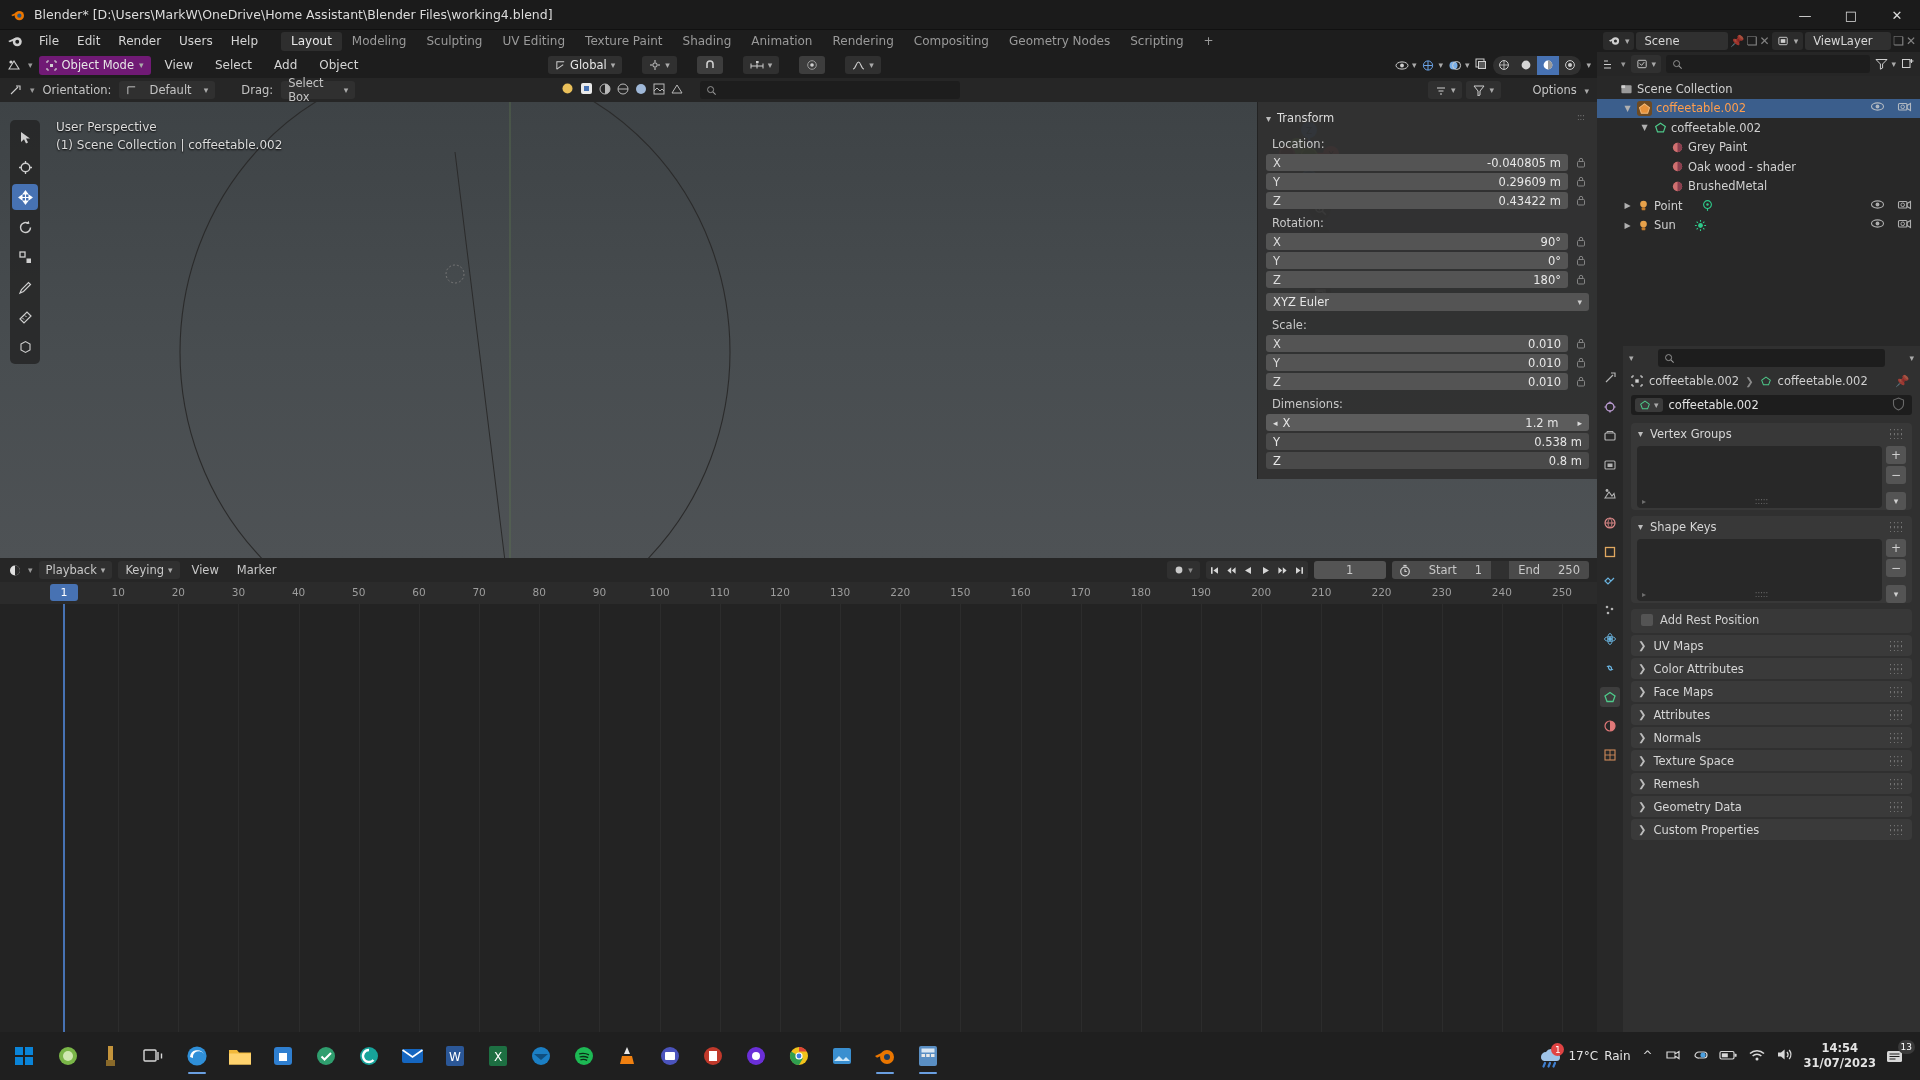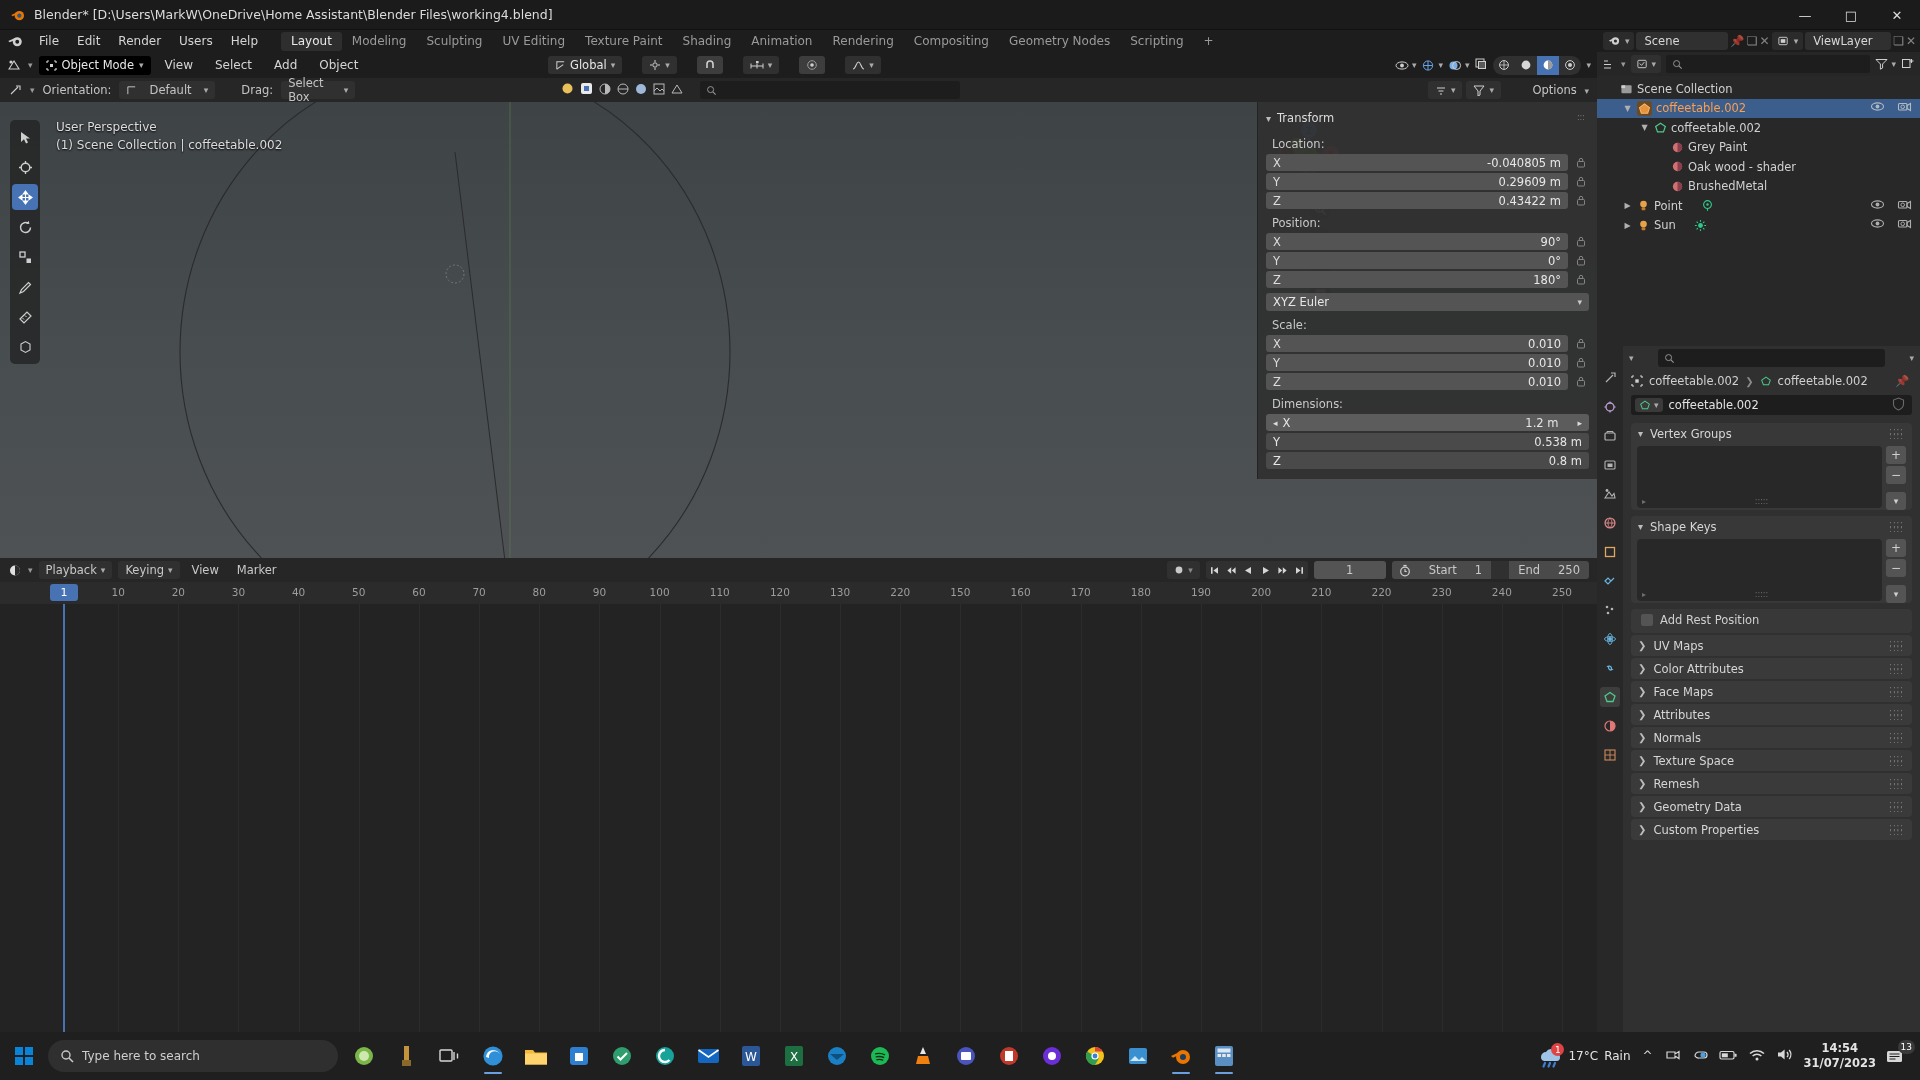--- a/index.html
+++ b/index.html
@@ -33,21 +33,21 @@
   .ic{ display:inline-flex; align-items:center; justify-content:center; }
 
   
   .body{ position:absolute; top:52px; left:0; width:1920px; height:1028px; display:flex; }
   .leftcol{ width:1597px; display:flex; flex-direction:column; }
   .rightcol{ width:323px; display:flex; flex-direction:column; background:#303030; }
 
   
   .vp-header{ height:26px; background:#1d1d1d; display:flex; align-items:center;
     gap:6px; padding:0 6px; font-size:12px; position:relative; }
-  .modebox{ display:flex; align-items:center; gap:5px; background:#000000;
+  .modebox{ display:flex; align-items:center; gap:5px; background:#701a75;
     border-radius:3px; height:19px; padding:0 7px; font-size:11.5px; }
   .vp-header .mn{ padding:0 8px; color:#d5d5d5; font-size:12px; }
   .hdr-right{ position:absolute; right:6px; display:flex; align-items:center; gap:5px; }
   .sgroup{ display:flex; background:#303030; border-radius:10px; overflow:hidden; height:19px; }
   .sgroup > div{ width:22px; height:19px; display:flex; align-items:center; justify-content:center;}
   .sgroup > div.on{ background:#4772b3; }
 
   
   .tool-header{ height:24px; background:#262626; display:flex; align-items:center;
     gap:8px; padding:0 8px; font-size:11.5px; position:relative; color:#c4c4c4; }
@@ -666,21 +666,21 @@
                 <span>0.43422 m</span>
                 </div>
               <div class="lockicon">
                 <svg width="10" height="11" viewBox="0 0 10 11">
                     <rect x="1.5" y="4.5" width="7" height="5.5" rx="1" fill="none" stroke="#b0b0b0"></rect>
                     <path d="M3.3 4.5 V3 a1.7 1.7 0 0 1 3.4 0 v1.5" fill="none" stroke="#b0b0b0"></path>
                   </svg>
                 </div>
             </div>
 
-            <div class="np-label">Position:</div>
+            <div class="np-label">Rotation:</div>
             <div class="row">
               <div class="valfield">
                 <span class="k">X</span>
                 <span>90°</span>
                 </div>
               <div class="lockicon">
                 <svg width="10" height="11" viewBox="0 0 10 11">
                     <rect x="1.5" y="4.5" width="7" height="5.5" rx="1" fill="none" stroke="#b0b0b0"></rect>
                     <path d="M3.3 4.5 V3 a1.7 1.7 0 0 1 3.4 0 v1.5" fill="none" stroke="#b0b0b0"></path>
                   </svg>
@@ -1352,27 +1352,20 @@
   </div>
 
   <div class="taskbar">
     <div class="tb-start">
       <svg width="20" height="20" viewBox="0 0 20 20">
         <rect x="1" y="1" width="8" height="8" fill="#0a84d8"></rect>
           <rect x="11" y="1" width="8" height="8" fill="#0a84d8"></rect>
         <rect x="1" y="11" width="8" height="8" fill="#0a84d8"></rect>
           <rect x="11" y="11" width="8" height="8" fill="#0a84d8"></rect>
         </svg>
-    </div>
-    <div class="tb-search">
-      <svg width="14" height="14" viewBox="0 0 14 14">
-        <circle cx="6" cy="6" r="4" fill="none" stroke="#c8c8c8" stroke-width="1.4"></circle>
-        <path d="M9 9 L13 13" stroke="#c8c8c8" stroke-width="1.6"></path>
-        </svg>
-      <span>Type here to search</span>
     </div>
     <div class="tb-icons">
       <div class="tb-icon">
         <svg width="24" height="24" viewBox="0 0 24 24">
             <circle cx="12" cy="12" r="9" fill="#7ab648"></circle>
             <circle cx="12" cy="12" r="5" fill="#cfe8b0"></circle>
           </svg>
         </div>
       <div class="tb-icon">
         <svg width="22" height="24" viewBox="0 0 22 24">

